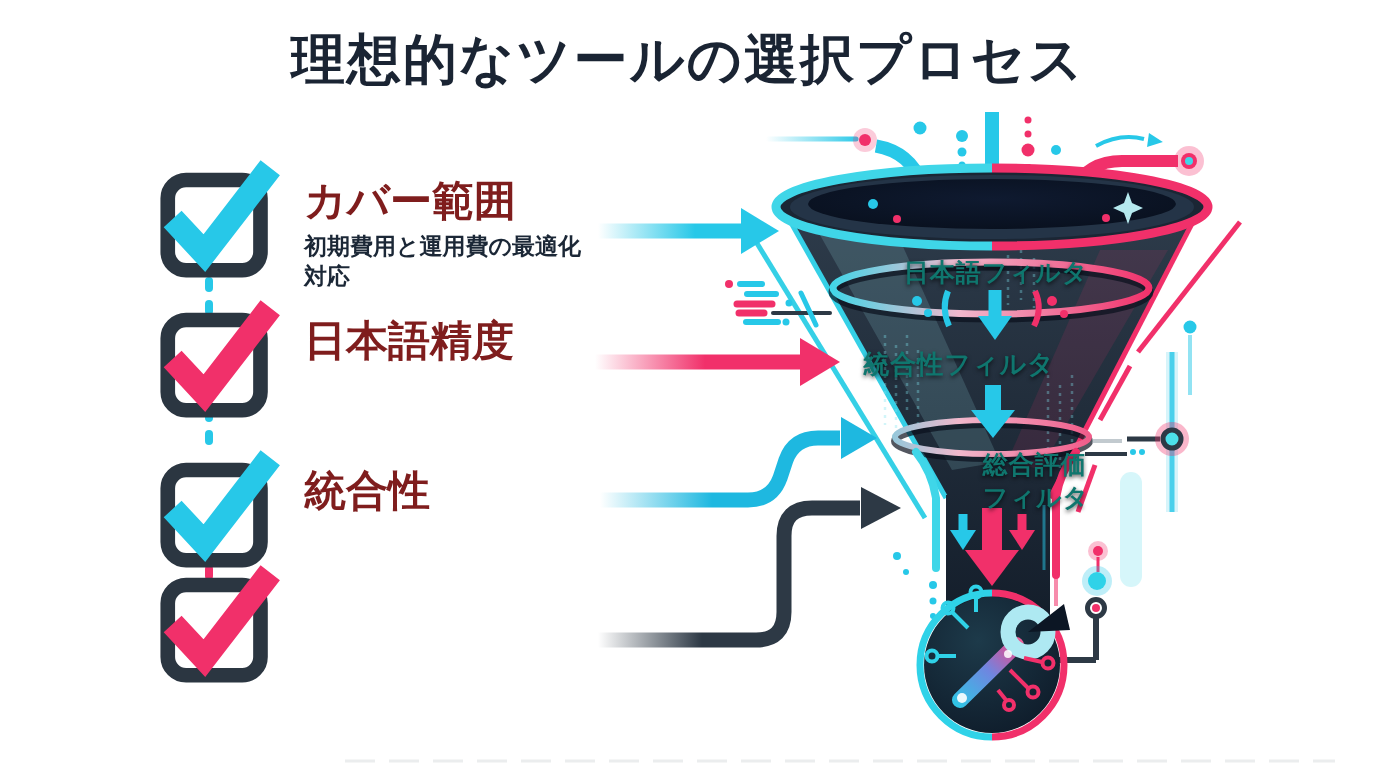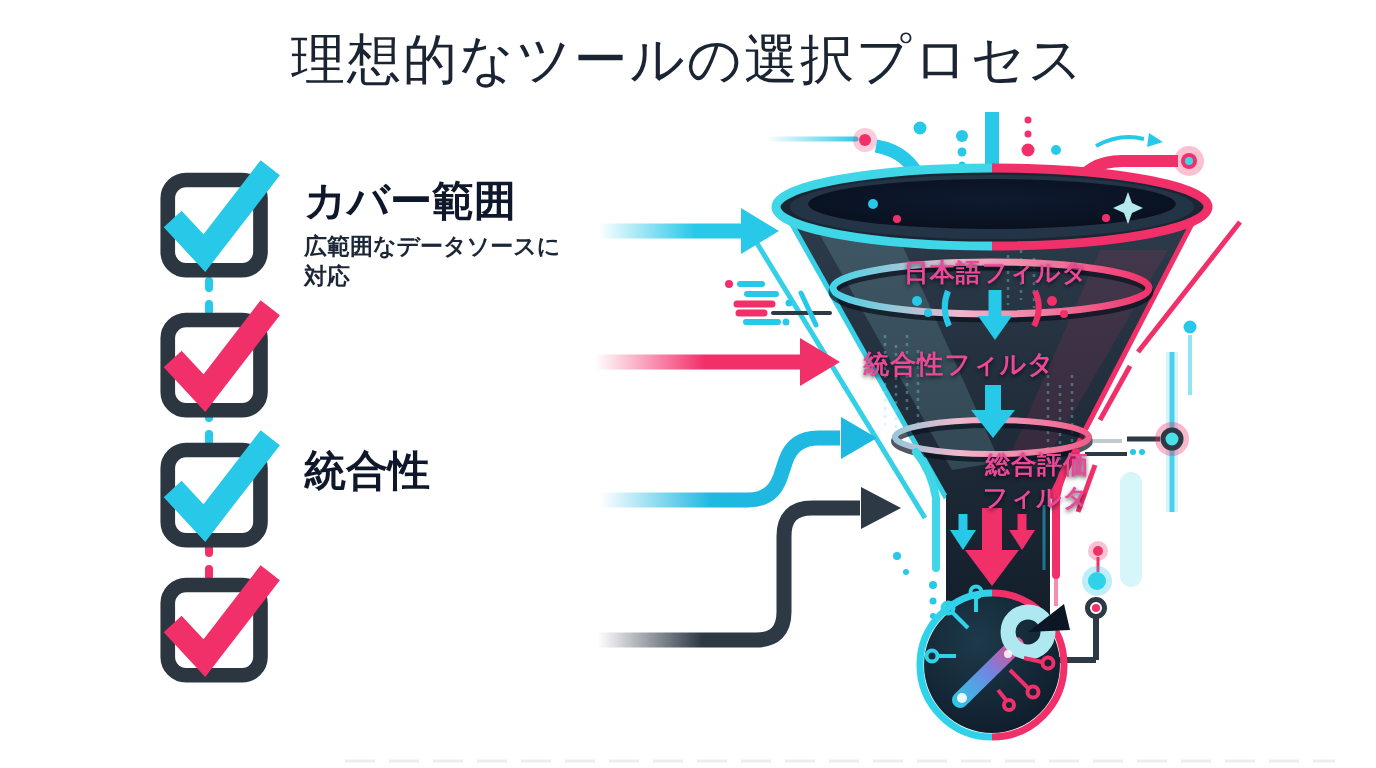--- a/index.html
+++ b/index.html
@@ -1,76 +1,77 @@
 <!DOCTYPE html>
 <html><head>
 <meta charset="utf-8">
 <style>
   html,body{margin:0;padding:0;background:#ffffff;}
   body{width:1376px;height:768px;position:relative;overflow:hidden;
        font-family:"DejaVu Sans","Liberation Sans",sans-serif;}
 
   .page-title{
     position:absolute;top:24px;left:0;width:100%;
-    text-align:center;font-size:54px;font-weight:400;letter-spacing:2px;
+    text-align:center;font-size:54px;font-weight:700;letter-spacing:2px;
     color:#1a2433;z-index:3;margin:0;
   }
 
   
   .check-item{position:absolute;left:158px;display:flex;z-index:3;}
   .check-item .cbx{width:122px;height:122px;flex:0 0 auto;}
   .check-text{margin-left:24px;padding-top:20px;width:310px;}
-  .check-title{font-size:42px;line-height:46px;font-weight:700;color:#0f172a;margin:0;}
+  .check-title{font-size:42px;line-height:46px;font-weight:700;color:#7f1d1d;margin:0;}
   .check-desc{font-size:23px;line-height:30px;font-weight:700;color:#1b2736;
               margin:7px 0 0 0;white-space:pre-line;}
 
   .connector{position:absolute;left:205px;width:8px;z-index:2;}
   .connector .dash{width:8px;height:15px;border-radius:4px;margin-bottom:8px;}
   .dash.cyan{background:#27c8e8;}
   .dash.pink{background:#f1306a;}
 
   
   .art{position:absolute;left:0;top:0;z-index:1;}
 
   .stage-label{
-    position:absolute;z-index:4;color:#ec4899;font-weight:700;text-align:right;
+    position:absolute;z-index:4;color:#0f766e;font-weight:700;text-align:left;
     transform:translateX(-50%);white-space:pre-line;
     text-shadow:0 2px 4px rgba(0,0,0,.65);letter-spacing:1px;
   }
   #stage1{left:996px;top:256px;font-size:25px;}
   #stage2{left:959px;top:347px;font-size:26px;}
   #stage3{left:996px;top:448px;font-size:25px;line-height:33px;margin-left:40px;}
 </style>
 </head>
 <body>
 
 <h1 class="page-title">理想的なツールの選択プロセス</h1>
 
 <div class="check-item" style="top:158px">
   <svg class="cbx" viewBox="0 0 100 100">
     <rect x="8" y="18" width="76" height="74" rx="15" fill="#ffffff" stroke="#2b3641" stroke-width="12"></rect>
     <path d="M12 50 L38 78 L92 8" fill="none" stroke-width="20" stroke="#27c8e8"></path>
   </svg>
   <div class="check-text">
     <p class="check-title">カバー範囲</p>
-    <p class="check-desc">広範囲なデータソースに
+    <p class="check-desc">初期費用と運用費の最適化
 対応</p>
   </div>
 </div>
 
 <div class="check-item" style="top:298px">
   <svg class="cbx" viewBox="0 0 100 100">
     <rect x="8" y="18" width="76" height="74" rx="15" fill="#ffffff" stroke="#2b3641" stroke-width="12"></rect>
     <path d="M12 50 L38 78 L92 8" fill="none" stroke-width="20" stroke="#f1306a"></path>
   </svg>
   <div class="check-text">
+    <p class="check-title">日本語精度</p>
   </div>
 </div>
 
-<div class="check-item" style="top:428px">
+<div class="check-item" style="top:448px">
   <svg class="cbx" viewBox="0 0 100 100">
     <rect x="8" y="18" width="76" height="74" rx="15" fill="#ffffff" stroke="#2b3641" stroke-width="12"></rect>
     <path d="M12 50 L38 78 L92 8" fill="none" stroke-width="20" stroke="#27c8e8"></path>
   </svg>
   <div class="check-text">
     <p class="check-title">統合性</p>
   </div>
 </div>
 
 <div class="check-item" style="top:563px">

